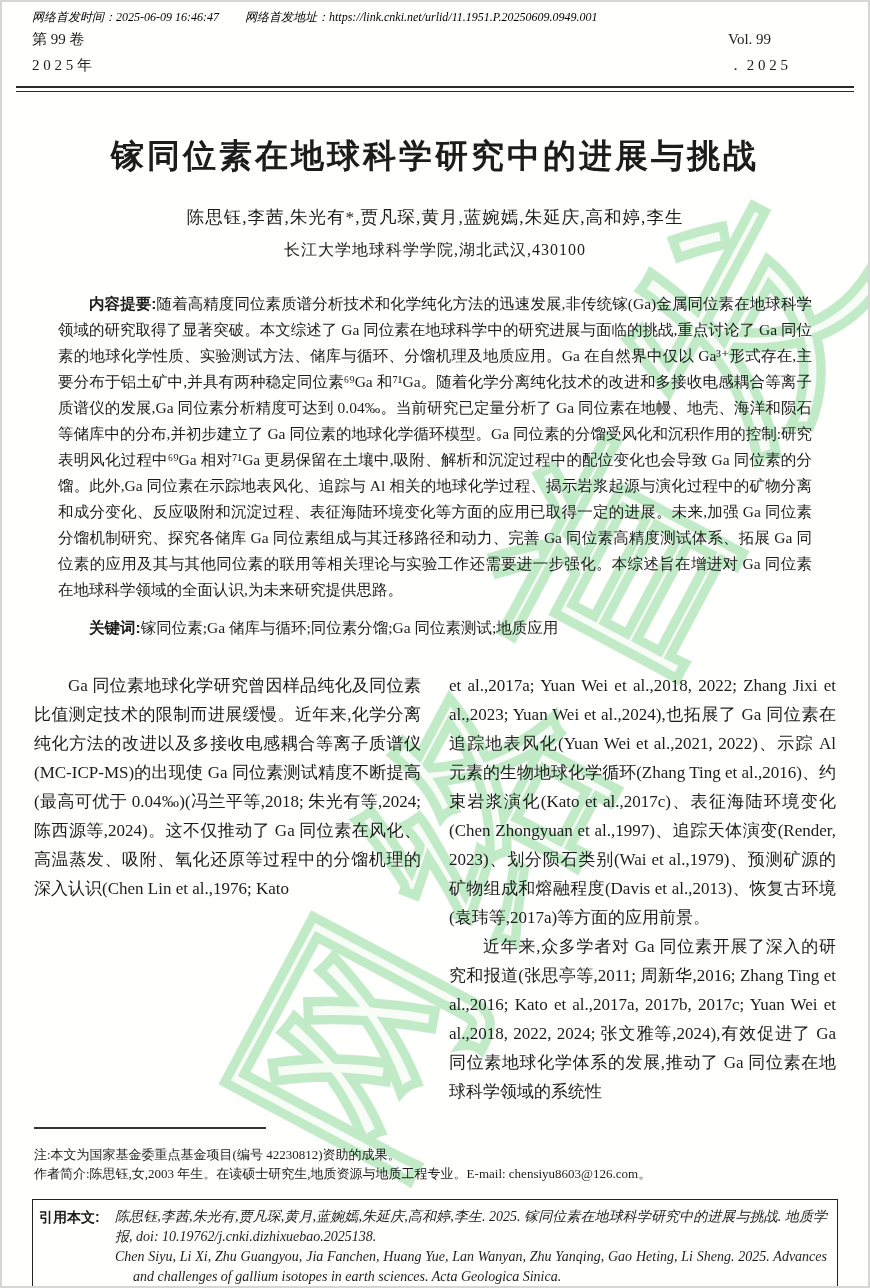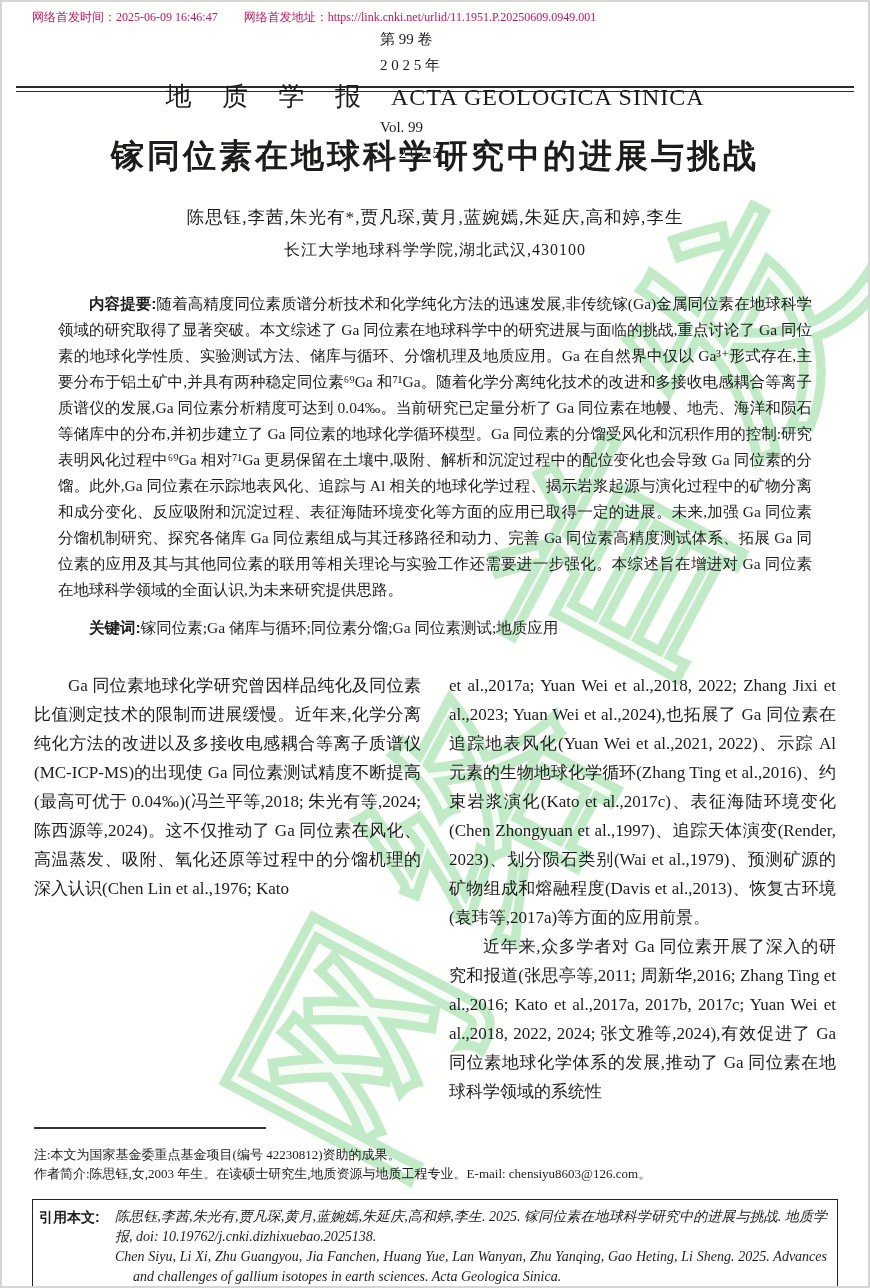--- a/index.html
+++ b/index.html
@@ -25,27 +25,28 @@
     color:rgba(210,240,215,0.18);
     -webkit-text-stroke:2px rgba(150,218,160,0.55);
     white-space:nowrap;
     pointer-events:none;
     z-index:0;
   }
   .content{position:relative;z-index:1;}
   
   .header-top{
     padding:7px 30px 0 30px;
-    font-size:12px;color:#be185d;
+    font-size:12px;color:#000000;
     font-family:"Liberation Serif","DejaVu Serif",serif;
+    font-style:italic;
   }
   .header-top .url{margin-left:26px;}
   .header-main{
     display:flex;justify-content:space-between;align-items:center;
-    padding:0 30px 6px 30px;height:52px;flex-direction:column;
+    padding:0 30px 6px 30px;height:52px;
   }
   .hm-left,.hm-right{font-size:15px;line-height:1.75;width:110px;}
   .hm-right{text-align:left;}
   .hm-center{text-align:center;white-space:nowrap;}
   .journal-cn{font-size:26px;letter-spacing:12px;font-weight:500;}
   .journal-en{font-size:24px;margin-left:14px;letter-spacing:1px;}
   .double-rule{
     margin:2px 14px 0 14px;height:3px;
     border-top:2.5px solid #2a2a2a;border-bottom:1.5px solid #2a2a2a;
   }
@@ -110,24 +111,20 @@
 
     <div class="header-top">
       <span>网络首发时间：</span><span>2025-06-09 16:46:47</span><span class="url"><span>网络首发地址：</span><span>https://link.cnki.net/urlid/11.1951.P.20250609.0949.001</span></span>
     </div>
 
     <div class="header-main">
       <div class="hm-left">
         <div>第 99 卷</div>
         <div>2 0 2 5 年</div>
       </div>
-      <div class="hm-center">
-        <span class="journal-cn">地 质 学 报</span>
-        <span class="journal-en">ACTA GEOLOGICA SINICA</span>
-      </div>
       <div class="hm-right">
         <div>Vol. 99</div>
         <div>． 2 0 2 5</div>
       </div>
     </div>
 
     <div class="double-rule"></div>
 
     <div class="title">镓同位素在地球科学研究中的进展与挑战</div>
     <div class="authors">陈思钰,李茜,朱光有*,贾凡琛,黄月,蓝婉嫣,朱延庆,高和婷,李生</div>

